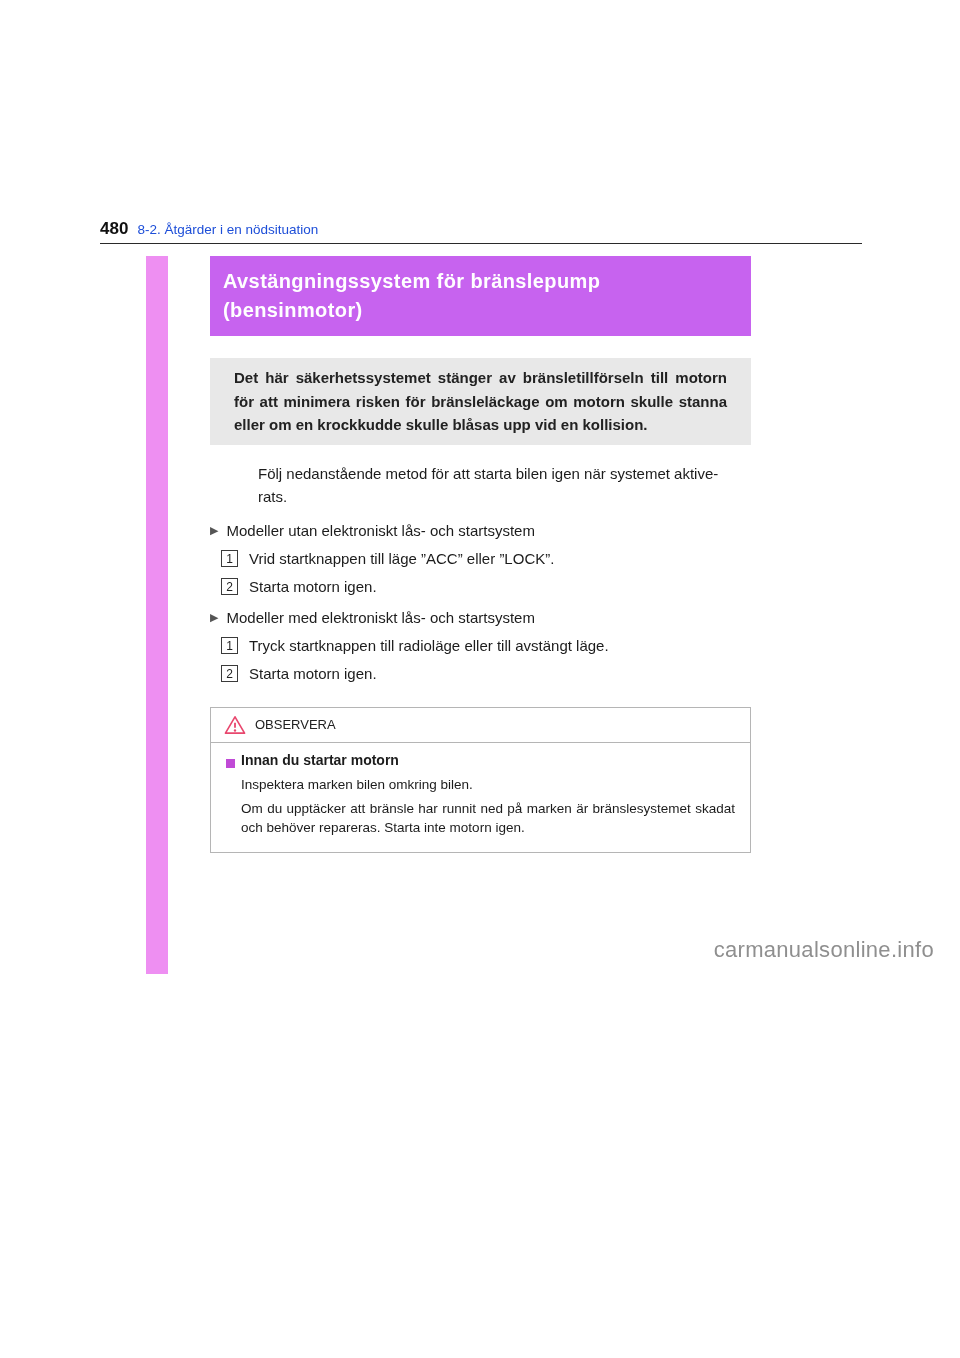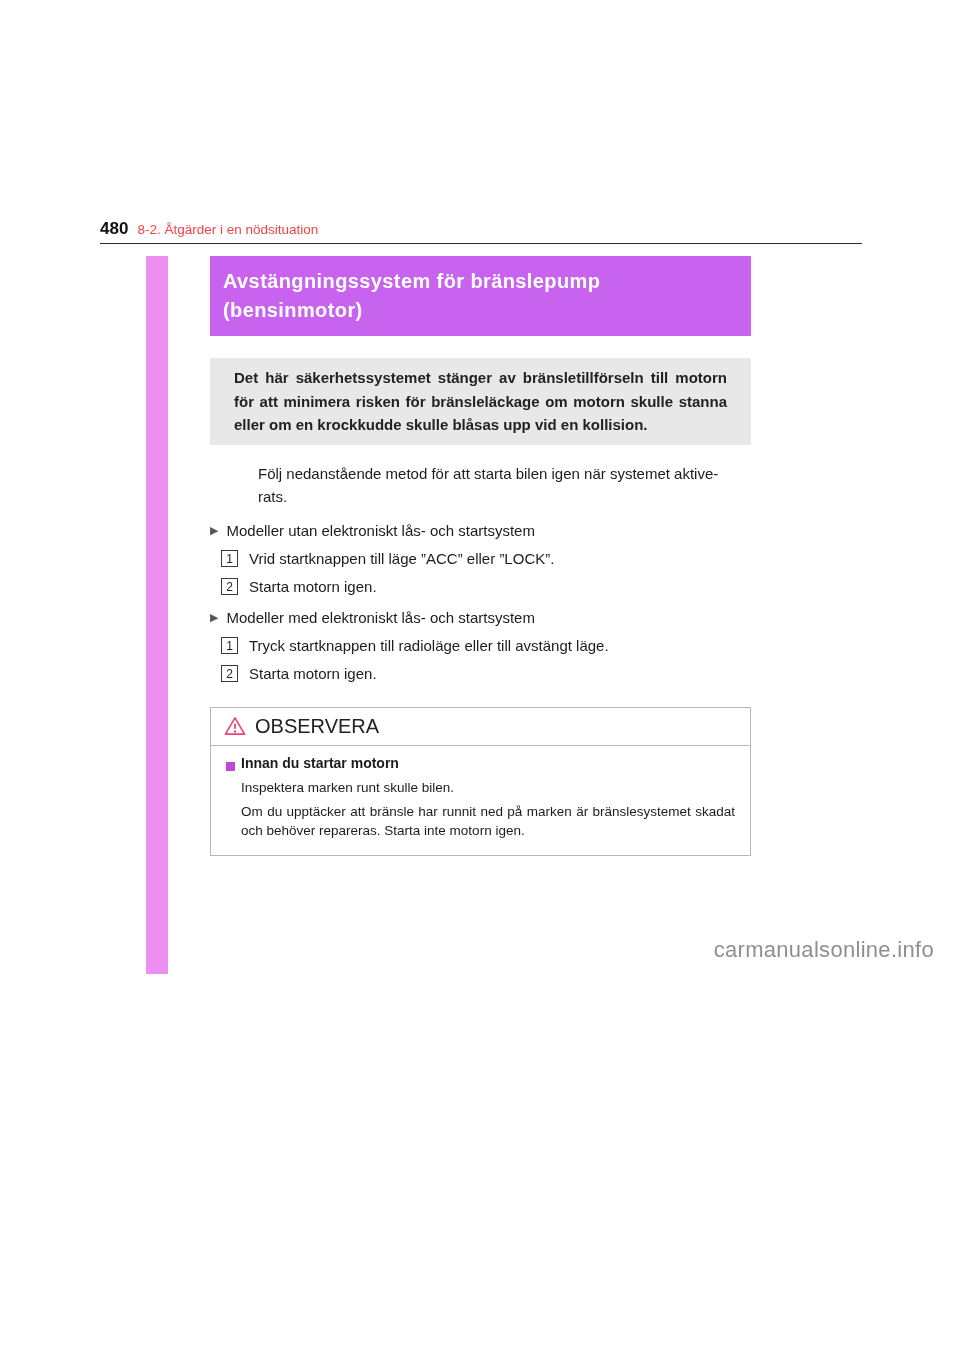--- a/index.html
+++ b/index.html
@@ -10,21 +10,21 @@
     background:#ffffff;
     font-family:"Liberation Sans", sans-serif;
     color:#1c1c1c;
     overflow:hidden;
   }
   .page-header {
     position:absolute; top:219px; left:100px;
     display:flex; align-items:baseline;
   }
   .page-num { font-size:17px; font-weight:bold; color:#111; }
-  .section-title { font-size:13.5px; margin-left:9px; color:#ef4444; }
+  .section-title { font-size:13.5px; margin-left:9px; color:#1d4ed8; }
   .header-rule {
     position:absolute; top:243px; left:100px;
     width:762px; height:1px; background:#2a2a2a;
   }
   .side-bar {
     position:absolute; left:146px; top:256px;
     width:22px; height:905px;
     background:#ee8ff2;
   }
   .content {
@@ -80,21 +80,21 @@
   }
   .notice-box {
     margin-top:25px;
     border:1px solid #b5b5b5;
     background:#fff;
   }
   .notice-title {
     display:flex; align-items:center;
     padding:7px 13px;
     border-bottom:1px solid #b5b5b5;
-    font-size:20px; color:#222;
+    font-size:13px; color:#222;
   }
   .notice-title .warning-icon { margin-right:9px; display:inline-flex; }
   .notice-body { padding:9px 15px 15px 15px; }
   .notice-heading {
     display:flex; align-items:flex-end;
     font-size:14px; font-weight:bold; color:#1c1c1c;
   }
   .sq-bullet {
     flex:none;
     width:9px; height:9px;
@@ -176,21 +176,21 @@
             <circle cx="12" cy="17" r="1.3" fill="#e8476e"></circle>
           </svg>
         </span>
         <span>OBSERVERA</span>
       </div>
       <div class="notice-body">
         <div class="notice-heading">
           <span class="sq-bullet"></span>
           <span>Innan du startar motorn</span>
         </div>
-        <p class="notice-text first">Inspektera marken runt skulle bilen.</p>
+        <p class="notice-text first">Inspektera marken bilen omkring bilen.</p>
         <p class="notice-text">Om du upptäcker att bränsle har runnit ned på marken är bränslesystemet skadat och behöver repareras. Starta inte motorn igen.</p>
       </div>
     </div>
 
   </div>
 
   <div class="watermark">carmanualsonline.info</div>
 
 </div>
 

